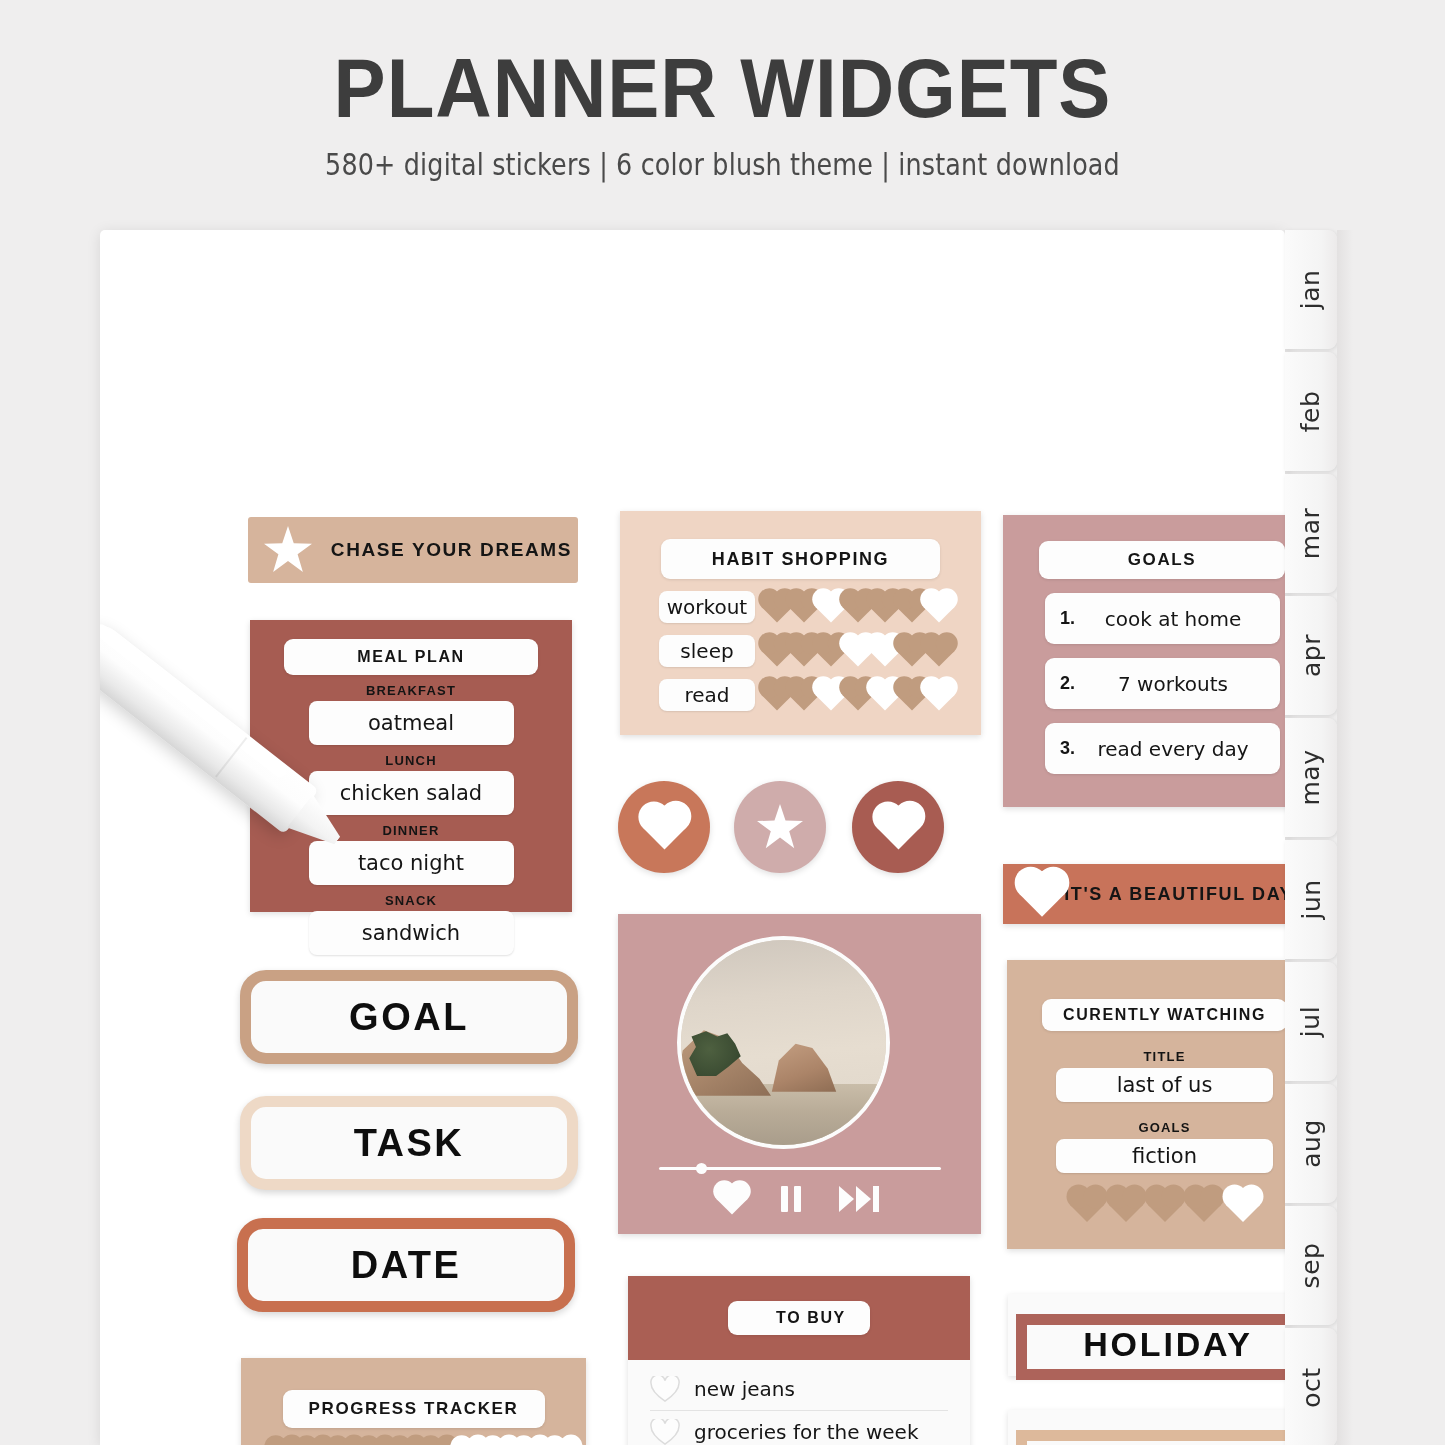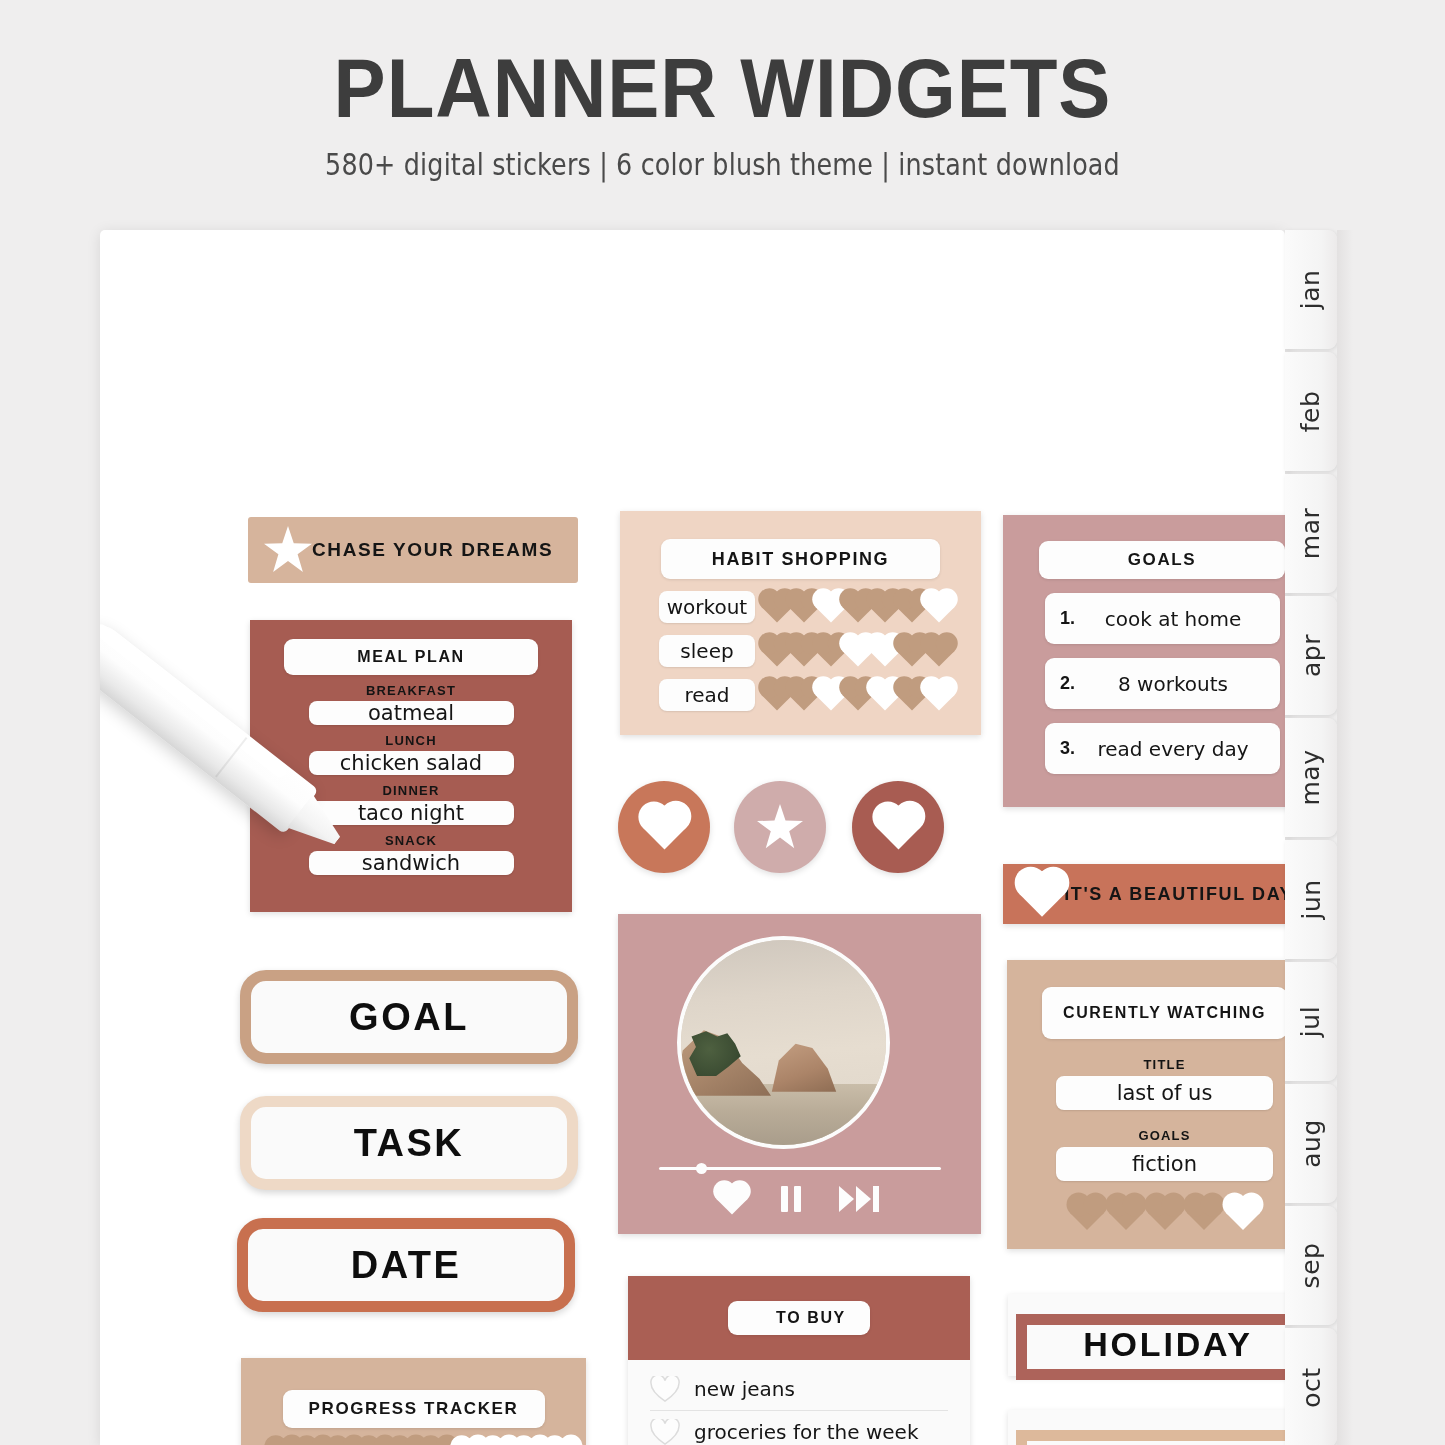--- a/index.html
+++ b/index.html
@@ -139,35 +139,35 @@
     clip-path: polygon(50% 0%, 62% 36%, 100% 37%, 70% 59%, 81% 96%, 50% 73%, 19% 96%, 30% 59%, 0% 37%, 38% 36%);
   }
 
   
   #chase {
     left: 148px; top: 287px; width: 330px; height: 66px;
     background: #d6b49c; border-radius: 3px;
     display: flex; align-items: center;
   }
   #chase .star { width: 48px; height: 48px; margin-left: 16px; }
-  #chase .txt { flex: 1; text-align: left; font-size: 19px; padding-right: 16px; }
+  #chase .txt { flex: 1; text-align: right; font-size: 19px; padding-right: 6px; }
 
   
   #meal {
     left: 150px; top: 390px; width: 322px; height: 292px;
     background: #a65c52;
   }
   #meal .hdrpill { margin: 19px auto 0; width: 254px; height: 36px; }
   #meal .hdrpill .t { font-size: 16px; }
   #meal .lbl {
     text-align: center; color: #141414; font-family: "Liberation Sans", sans-serif;
     font-weight: 700; font-size: 13px; letter-spacing: 1.2px; margin-top: 8px;
   }
   #meal .val {
-    margin: 3px auto 0; width: 205px; height: 24px;
+    margin: 3px auto 0; width: 205px; height: 44px;
     background: #fdfdfd; border-radius: 8px;
     display: flex; align-items: center; justify-content: center;
     font-family: "DejaVu Sans", sans-serif; font-size: 21px; color: #151515;
     box-shadow: 0 1px 2px rgba(0,0,0,0.12);
   }
 
   
   .bigbtn {
     width: 338px; height: 94px;
     border-radius: 26px;
@@ -328,21 +328,21 @@
     background: #c8735a; display: flex; align-items: center;
   }
   #bday .heart { width: 32px; height: 32px; background: #fff; margin-left: 23px; }
   #bday .txt { flex: 1; text-align: center; padding-right: 16px; font-size: 18px; }
 
   
   #watch {
     left: 907px; top: 730px; width: 315px; height: 289px;
     background: #d5b49c;
   }
-  #watch .hdrpill { margin: 27px auto 0; width: 245px; height: 52px; }
+  #watch .hdrpill { margin: 39px auto 0; width: 245px; height: 32px; }
   #watch .hdrpill .t { font-size: 16px; }
   #watch .lbl {
     text-align: center; font-family: "Liberation Sans", sans-serif; font-weight: 700;
     font-size: 13px; letter-spacing: 1.2px; color: #141414; margin-top: 18px;
   }
   #watch .val {
     margin: 4px auto 0; width: 217px; height: 34px;
     background: #fdfdfd; border-radius: 8px;
     display: flex; align-items: center; justify-content: center;
     font-family: "DejaVu Sans", sans-serif; font-size: 21px; color: #151515;
@@ -568,21 +568,21 @@
       <div class="pill hdrpill">
         <span class="t bold-label">GOALS</span>
       </div>
       <div id="goals-items">
           <div class="g">
             <span class="num">1.</span>
             <span class="gt">cook at home</span>
           </div>
           <div class="g">
             <span class="num">2.</span>
-            <span class="gt">8 workouts</span>
+            <span class="gt">7 workouts</span>
           </div>
           <div class="g">
             <span class="num">3.</span>
             <span class="gt">read every day</span>
           </div>
         </div>
     </div>
 
     <div class="w card-shadow" id="bday">
       <span class="heart"></span>

